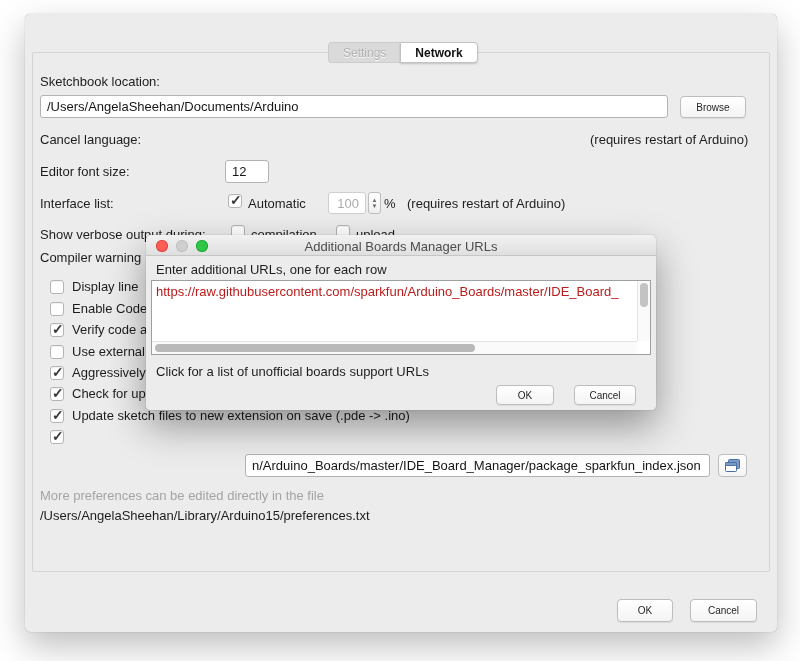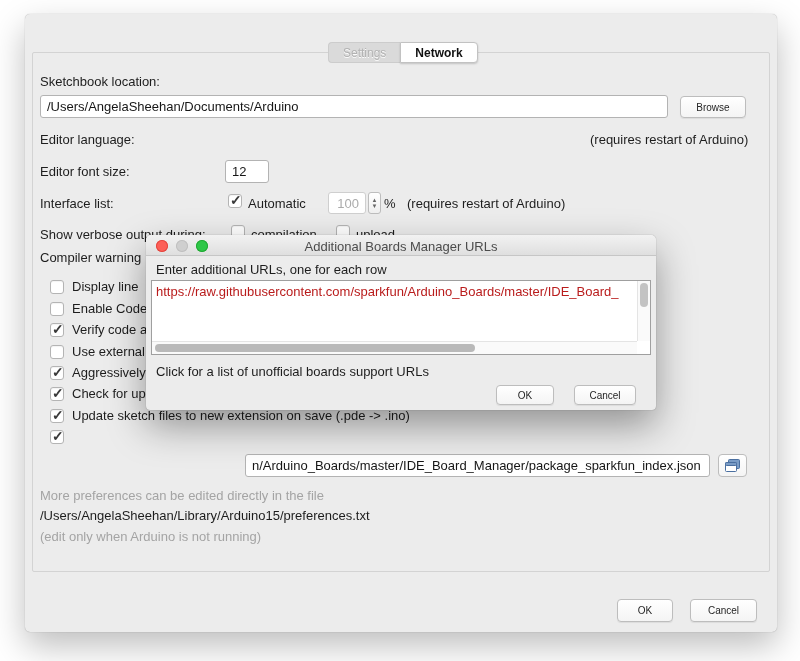--- a/index.html
+++ b/index.html
@@ -88,21 +88,21 @@
     </div>
 
     <div class="panel"></div>
 
     <span class="lbl" style="left:15px;top:60px">Sketchbook location:</span>
     <div class="field" style="left:15px;top:81px;width:628px;height:23px">
       <span>/Users/AngelaSheehan/Documents/Arduino</span>
     </div>
     <div class="btn" style="left:655px;top:82px;width:66px;height:22px">Browse</div>
 
-    <span class="lbl" style="left:15px;top:118px">Editor language:</span>
+    <span class="lbl" style="left:15px;top:118px">Cancel language:</span>
     <span class="lbl" style="left:565px;top:118px">(requires restart of Arduino)</span>
 
     <span class="lbl" style="left:15px;top:150px">Editor font size:</span>
     <div class="field" style="left:200px;top:146px;width:44px;height:23px">
       <span>12</span>
     </div>
 
     <span class="lbl" style="left:15px;top:182px">Interface list:</span>
     <span class="cb" style="left:203px;top:180px" data-checked="true"></span>
     <span class="lbl" style="left:223px;top:182px">Automatic</span>
@@ -153,21 +153,20 @@
     <div class="icon-btn" style="left:693px;top:440px;width:29px;height:23px">
       <svg width="17" height="15" viewBox="0 0 17 15">
         <rect x="4.5" y="1.5" width="11" height="9" rx="1" fill="#7a9cc6" stroke="#4a6fa0"></rect>
         <rect x="1.5" y="4.5" width="11" height="9" rx="1" fill="#ffffff" stroke="#4a6fa0"></rect>
         <rect x="1.5" y="4.5" width="11" height="3" rx="1" fill="#7a9cc6" stroke="#4a6fa0"></rect>
       </svg>
     </div>
 
     <span class="lbl grey" style="left:15px;top:474px">More preferences can be edited directly in the file</span>
     <span class="lbl" style="left:15px;top:494px">/Users/AngelaSheehan/Library/Arduino15/preferences.txt</span>
-    <span class="lbl grey" style="left:15px;top:515px">(edit only when Arduino is not running)</span>
 
     <div class="btn" style="left:592px;top:585px;width:56px;height:23px">OK</div>
     <div class="btn" style="left:665px;top:585px;width:67px;height:23px">Cancel</div>
   </div>
 
   <div class="dialog">
     <div class="titlebar">
       <span class="light red" style="left:10px"></span>
       <span class="light grey" style="left:30px"></span>
       <span class="light green" style="left:50px"></span>

